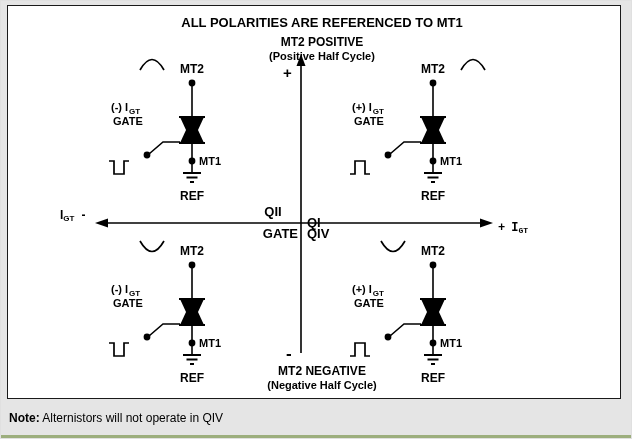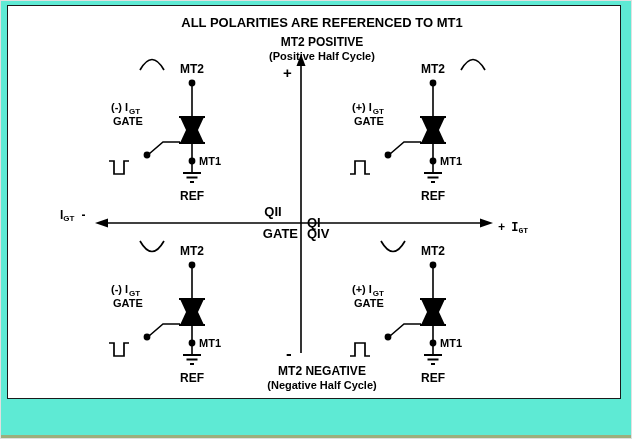--- a/index.html
+++ b/index.html
@@ -1,17 +1,17 @@
 <!DOCTYPE html>
 <html><head>
 <meta charset="utf-8">
 <style>
   html,body{margin:0;padding:0;background:#ffffff;}
   .canvas{
-    position:relative;width:632px;height:439px;background:#5eead4;
+    position:relative;width:632px;height:439px;background:#e5e5e5;
     font-family:"Liberation Sans",sans-serif;color:#000;overflow:hidden;
     border:1px solid #e0e0e0;box-sizing:border-box;
   }
   .box{
     position:absolute;left:6px;top:4px;width:612px;height:392px;
     border:1.5px solid #1a1a1a;background:#fff;
   }
   .lbl{position:absolute;font-weight:bold;color:#000;line-height:1.15;white-space:nowrap;}
   .cx{left:0;width:628px;text-align:center;}
   .t13{font-size:13px;}
@@ -162,14 +162,15 @@
     <circle cx="95" cy="106" r="3.4"></circle>
     <text class="st11" x="102" y="110">MT1</text>
     <g>
       <line x1="86" y1="118" x2="104" y2="118" class="ln2"></line>
       <line x1="89.5" y1="122.5" x2="100.5" y2="122.5" class="ln2"></line>
       <line x1="93" y1="127" x2="97" y2="127" class="ln2"></line>
     </g>
     <text class="st12" x="95" y="145" text-anchor="middle">REF</text>
   </svg>
 
+  <div class="note"><b>Note:</b><span> Alternistors will not operate in QIV</span></div>
   <div class="bottom-rule"></div>
 </div>
 
 </body></html>

